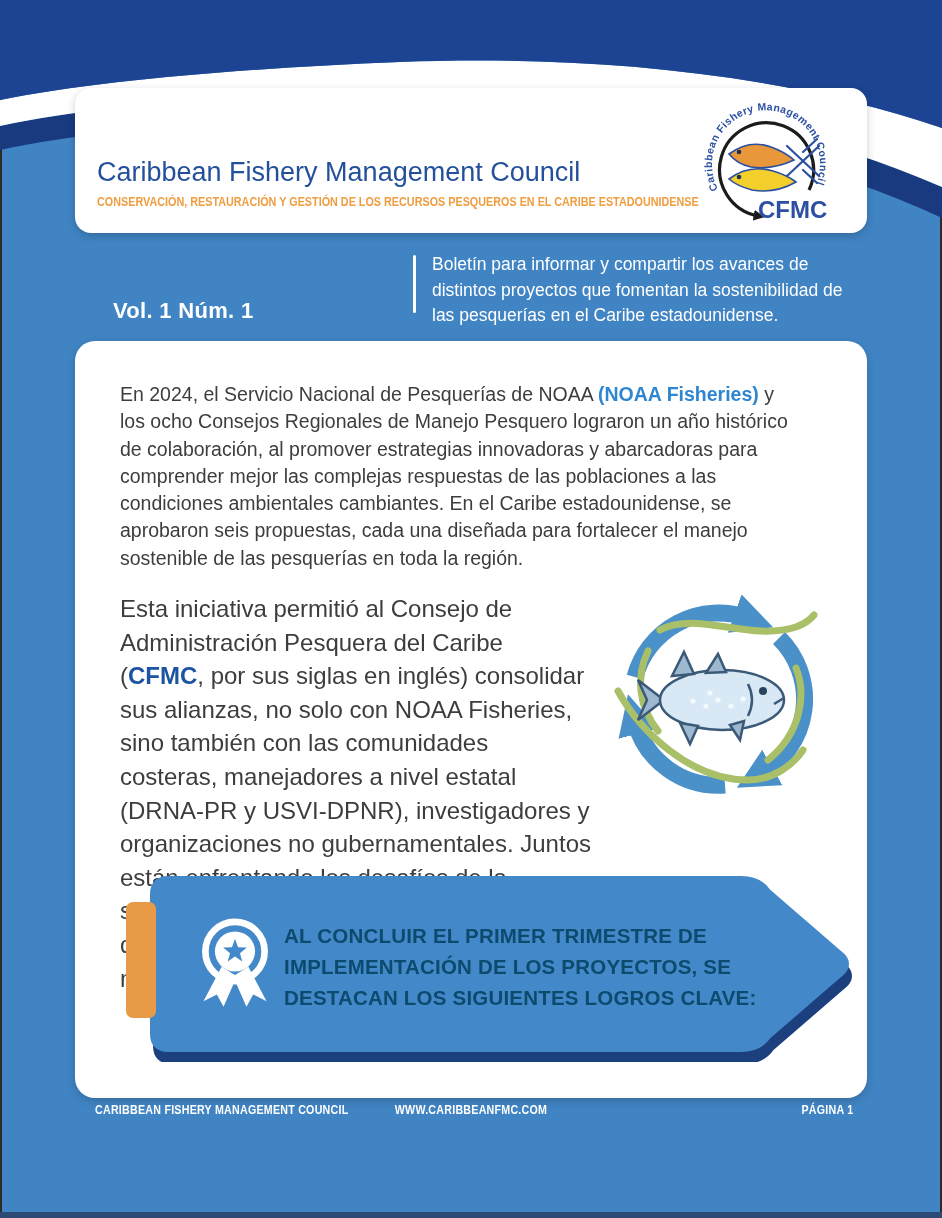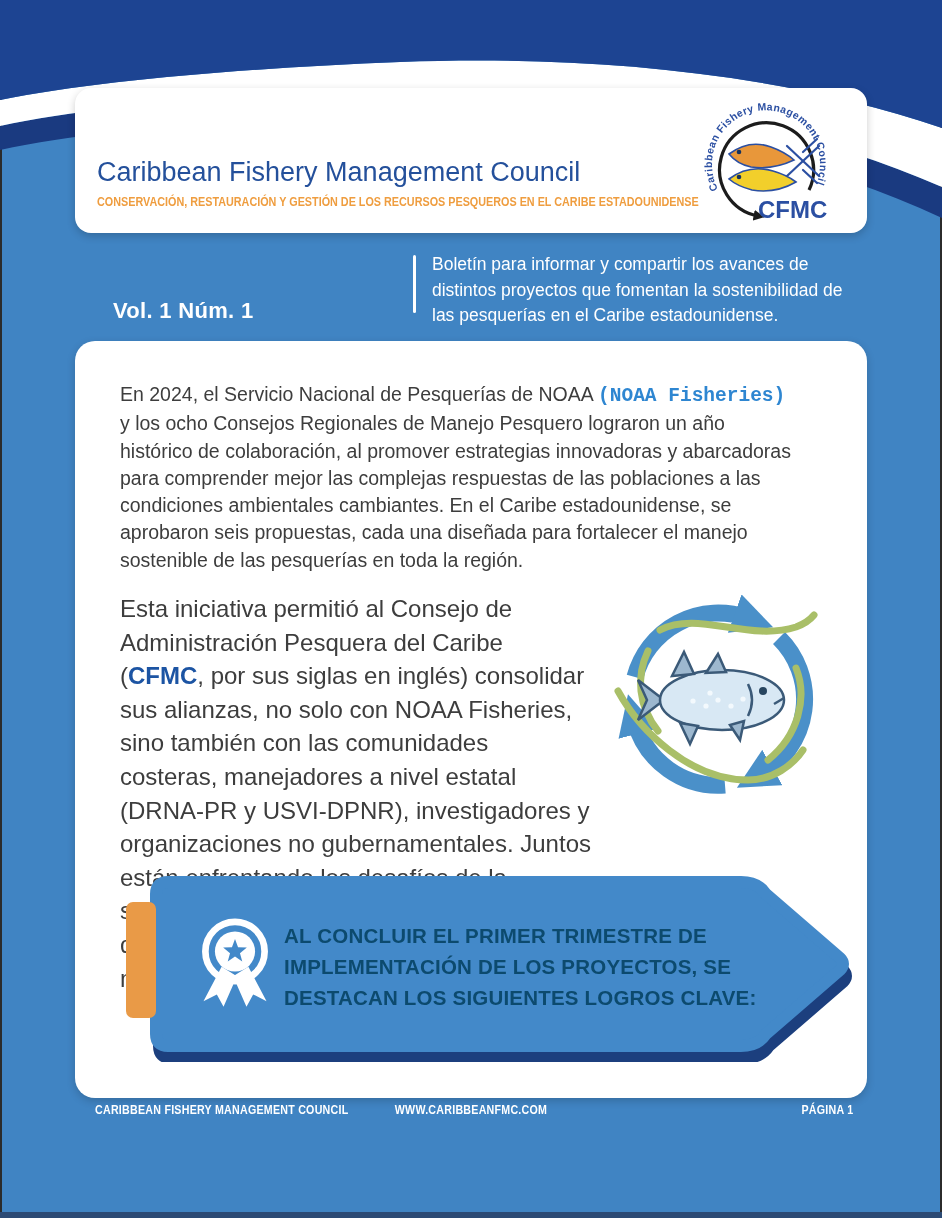--- a/index.html
+++ b/index.html
@@ -48,21 +48,21 @@
   .issue-volume{position:absolute;left:0;top:38px;font-size:22px;font-weight:bold;letter-spacing:.3px;white-space:nowrap;margin-top:8px;}
   .issue-divider{position:absolute;left:300px;top:3px;width:3px;height:58px;background:#fff;border-radius:2px;}
   .issue-description{position:absolute;left:319px;top:0;width:420px;font-size:17.5px;line-height:1.47;}
 
   .article-card{
     position:absolute;left:75px;top:341px;width:792px;height:757px;
     background:#fff;border-radius:20px;box-shadow:0 3px 9px rgba(0,0,0,.18);
   }
   .p1{position:absolute;left:45px;top:40px;width:676px;font-size:19.5px;line-height:1.4;color:var(--body-text);margin:0;}
   .p2{position:absolute;left:45px;top:251px;width:472px;font-size:24px;line-height:1.4;color:var(--body-text);margin:0;}
-  .inline-link{color:var(--link-blue);font-weight:bold;text-decoration:none;cursor:pointer;font-family:Liberation Mono, monospace;}
+  .inline-link{color:var(--link-blue);font-weight:bold;text-decoration:none;cursor:pointer;}
   .inline-strong{color:var(--strong-blue);font-weight:bold;text-decoration:none;cursor:pointer;}
   .fish-illustration{position:absolute;left:523px;top:254px;width:240px;height:212px;}
 
   .callout{position:absolute;left:51px;top:535px;width:720px;height:190px;}
   .callout-shape{position:absolute;left:20px;top:0;}
   .accent-bar{
     position:absolute;left:0;top:26px;width:30px;height:116px;border-radius:7px;
     background:var(--orange-bar);
   }
   .ribbon-icon{position:absolute;left:66px;top:36px;width:86px;height:98px;}

